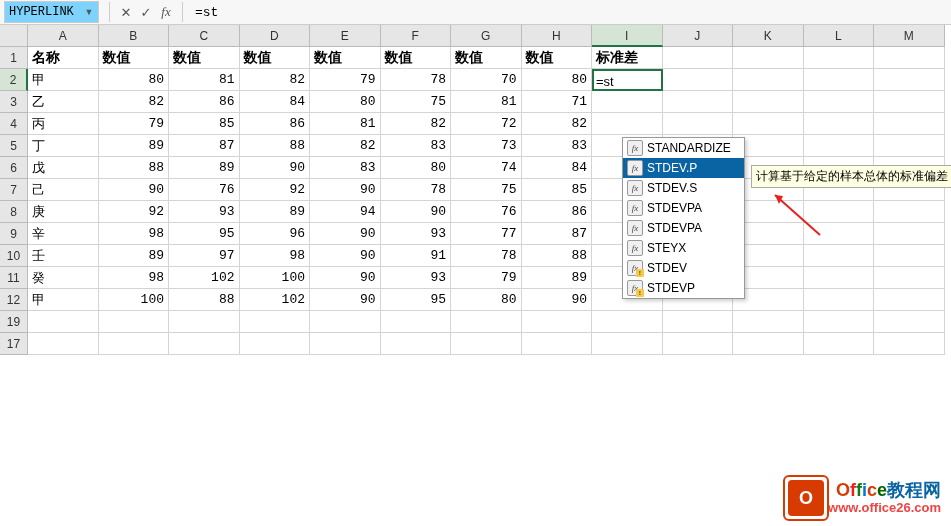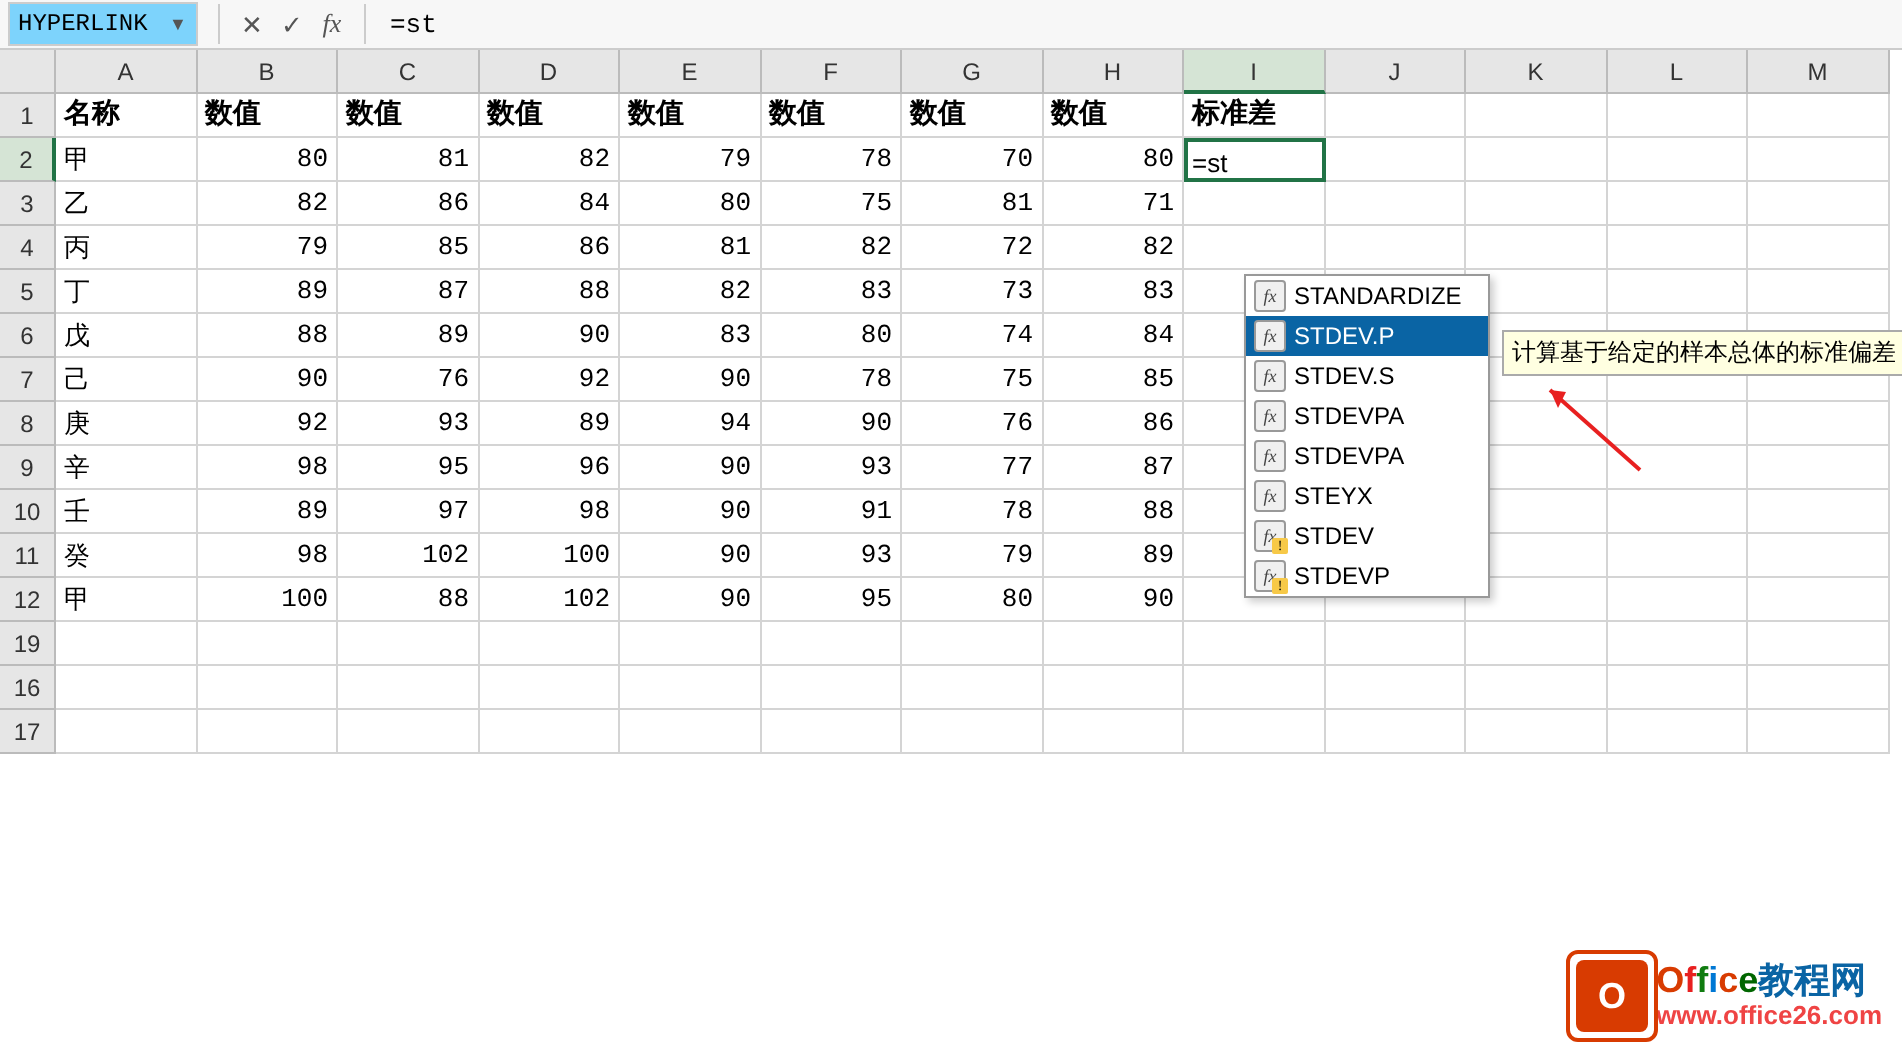--- a/index.html
+++ b/index.html
@@ -37,21 +37,21 @@
   .tooltip { position: absolute; left: 751px; top: 140px; background: #ffffe1; border: 1px solid #aaa; padding: 2px 4px; font-size: 12px; white-space: nowrap; z-index: 9; }
   
   .arrow { position: absolute; left: 765px; top: 165px; z-index: 8; }
   .arrow svg line { stroke: #e82020; stroke-width: 2; }
   .arrow svg polygon { fill: #e82020; }
   
   .watermark { position: absolute; right: 10px; bottom: 10px; display: flex; align-items: center; z-index: 20; }
   .wm-logo { width: 36px; height: 36px; background: #d83b01; color: #fff; font-weight: bold; font-size: 18px; border-radius: 4px; display: flex; align-items: center; justify-content: center; margin-right: 4px; position: relative; }
   .wm-logo::before { content: ""; position: absolute; width: 42px; height: 42px; border: 2px solid #d83b01; border-radius: 6px; }
   .wm-text { line-height: 1.1; }
-  .wm-title { font-size: 18px; font-weight: bold; }
+  .wm-title { font-size: 18px; font-weight: bold; text-align: right; }
   .wm-title .o1 { color: #d83b01; } .wm-title .o2 { color: #e82020; } .wm-title .o3 { color: #107c10; } .wm-title .o4 { color: #0078d4; } .wm-title .o5 { color: #d83b01; } .wm-title .o6 { color: #006600; }
   .wm-url { font-size: 13px; color: #ef4444; font-weight: bold; }
 </style>
 </head>
 <body>
 
 <div class="formula-bar">
   <div class="name-box">
     <span class="name-box-text">HYPERLINK</span>
     <span class="drop">▼</span>
@@ -272,36 +272,20 @@
         <div class="cell"></div>
         <div class="cell"></div>
         <div class="cell"></div>
         <div class="cell"></div>
         <div class="cell"></div>
         <div class="cell"></div>
         <div class="cell"></div>
         <div class="cell"></div>
       </div>
       <div class="row">
-        <div class="row-h">16</div>
-        <div class="cell"></div>
-        <div class="cell"></div>
-        <div class="cell"></div>
-        <div class="cell"></div>
-        <div class="cell"></div>
-        <div class="cell"></div>
-        <div class="cell"></div>
-        <div class="cell"></div>
-        <div class="cell"></div>
-        <div class="cell"></div>
-        <div class="cell"></div>
-        <div class="cell"></div>
-        <div class="cell"></div>
-      </div>
-      <div class="row">
         <div class="row-h">17</div>
         <div class="cell"></div>
         <div class="cell"></div>
         <div class="cell"></div>
         <div class="cell"></div>
         <div class="cell"></div>
         <div class="cell"></div>
         <div class="cell"></div>
         <div class="cell"></div>
         <div class="cell"></div>

